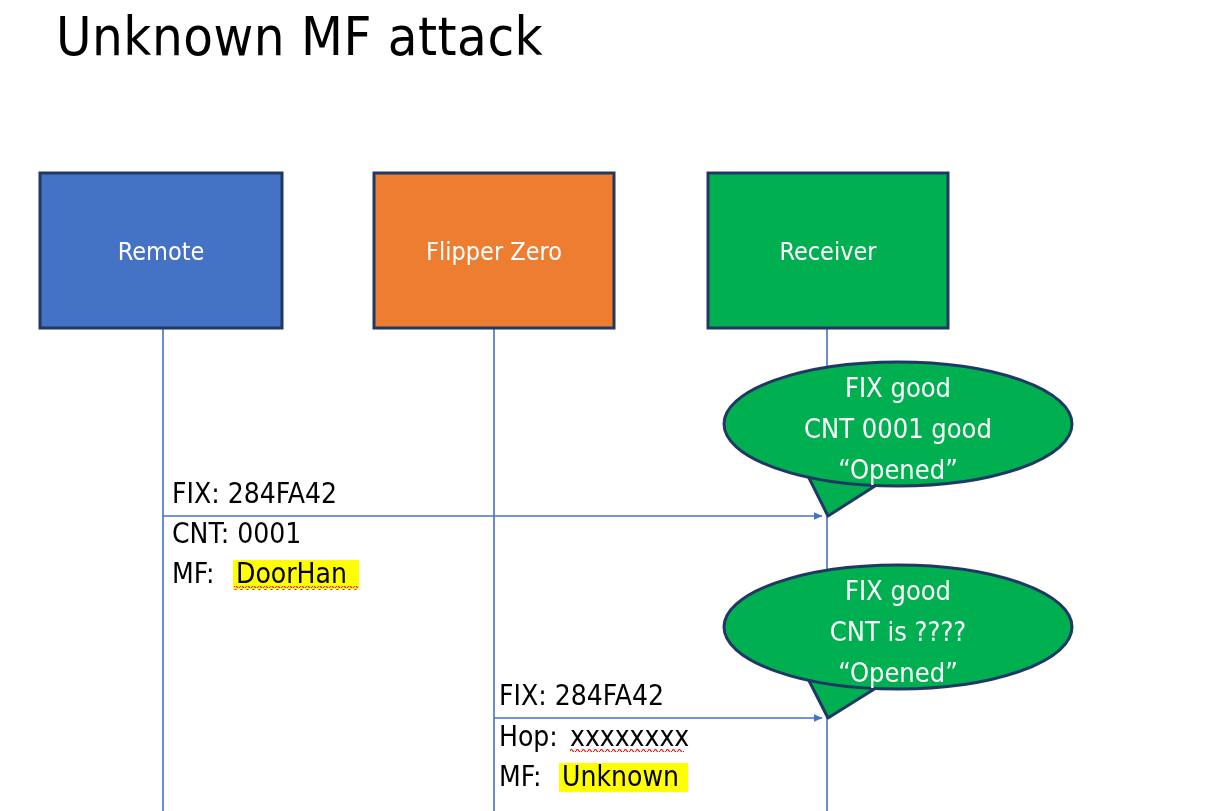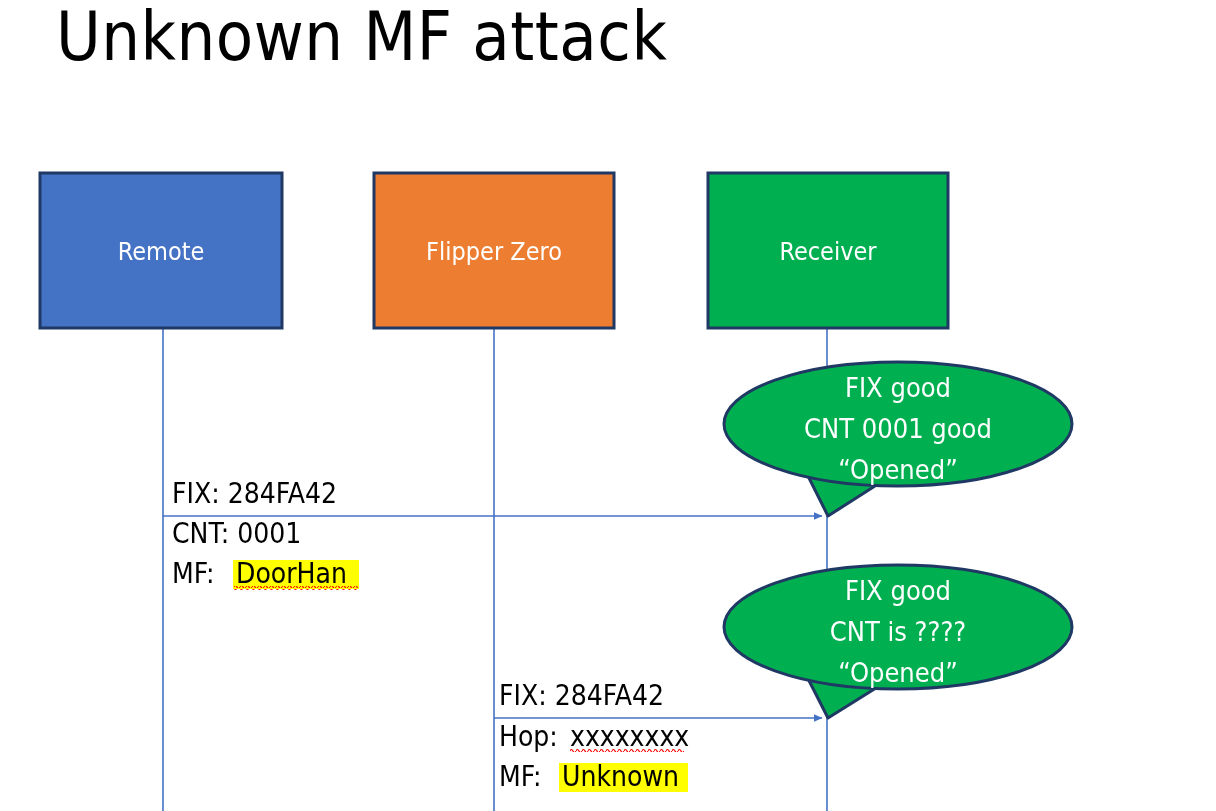--- a/index.html
+++ b/index.html
@@ -15,24 +15,24 @@
   }
   #slide {
     position: relative;
     width: 1216px;
     height: 811px;
     background: #ffffff;
   }
   #slide-title {
     position: absolute;
     left: 56px;
-    top: 0;
+    top: 8px;
     font-family: "DejaVu Sans Condensed", "Liberation Sans", sans-serif;
     font-weight: 300;
-    font-size: 68px;
+    font-size: 54px;
     line-height: 1.08;
     letter-spacing: 0.5px;
     color: #000000;
     white-space: nowrap;
   }
   svg#diagram {
     position: absolute;
     left: 0;
     top: 0;
     width: 1216px;

